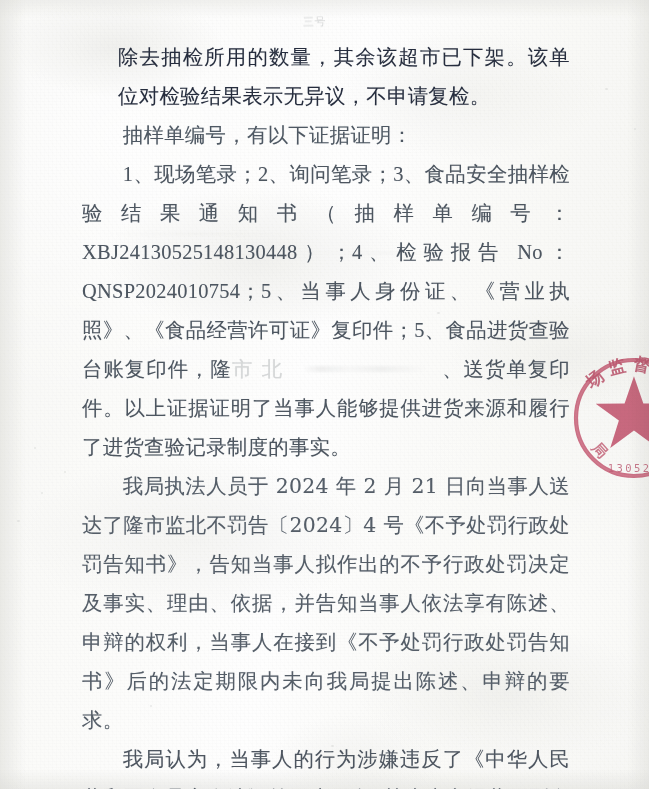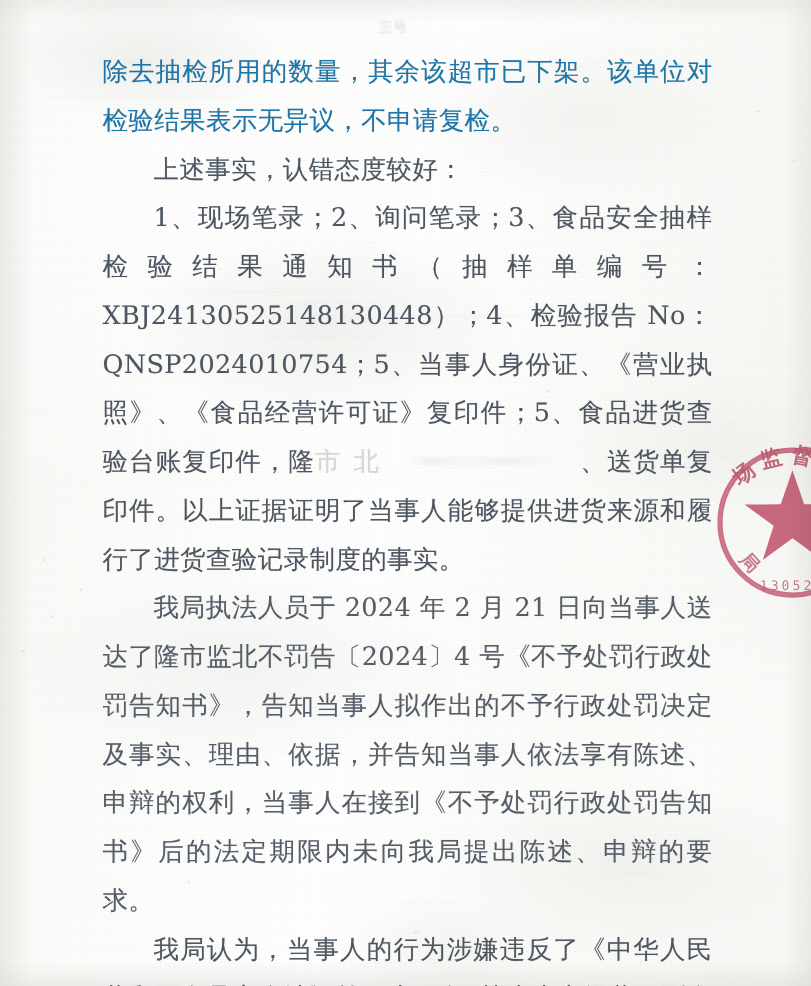--- a/index.html
+++ b/index.html
@@ -72,23 +72,23 @@
     line-height: 39px;
     letter-spacing: .30px;
     text-align: justify;
     text-justify: inter-ideograph;
     font-family: "DejaVu Serif", "Liberation Serif", serif;
     text-shadow: 0 0 .7px rgba(59,69,81,.30);
   }
   .para.indent { text-indent: 2em; }
 
   
-  .p0 { color: #0369a1; }
+  .p0 { color: #0f172a; margin-left: 36px; }
   .p1 { color: #3c4753; }
-  .p2 { color: #3a4450; }
+  .p2 { color: #3a4450; font-family: Liberation Serif, serif; }
   .p3 { color: #434d59; }
   .p4 { color: #3b4450; }
 
   
   .faded-run {
     color: #b9bcbd;
     opacity: .62;
     filter: blur(.45px);
     letter-spacing: 1.4px;
   }
@@ -200,21 +200,21 @@
   <div class="speck" style="left:150px; top:705px; width:2px; height:2px;"></div>
 
   <div class="streak" style="left:96px;  top:233px; width:200px;"></div>
   <div class="streak" style="left:300px; top:252px; width:170px;"></div>
   <div class="streak" style="left:370px; top:610px; width:150px;"></div>
 
   <div class="doc-body">
 
     <p class="para p0">除去抽检所用的数量，其余该超市已下架。该单位对检验结果表示无异议，不申请复检。</p>
 
-    <p class="para p1 indent">上述事实，认错态度较好：</p>
+    <p class="para p1 indent">抽样单编号，有以下证据证明：</p>
 
     <p class="para p2 indent"><span>1、现场笔录；2、询问笔录；3、食品安全抽样检验结果通知书（抽样单编号：XBJ24130525148130448）；4、检验报告 No：QNSP2024010754；5、当事人身份证、《营业执照》、《食品经营许可证》复印件；5、食品进货查验台账复印件，隆</span><span class="faded-run">市 北 </span><span class="dropout"></span><span>、送货单复印件。以上证据证明了当事人能够提供进货来源和履行了进货查验记录制度的事实。</span></p>
 
     <p class="para p3 indent">我局执法人员于 2024 年 2 月 21 日向当事人送达了隆市监北不罚告〔2024〕4 号《不予处罚行政处罚告知书》，告知当事人拟作出的不予行政处罚决定及事实、理由、依据，并告知当事人依法享有陈述、申辩的权利，当事人在接到《不予处罚行政处罚告知书》后的法定期限内未向我局提出陈述、申辩的要求。</p>
 
     <p class="para p4 indent">我局认为，当事人的行为涉嫌违反了《中华人民共和国食品安全法》第三十四条“禁止生产经营下列食品、食品添加剂、食品相关产品……（十三）其他不符合法律、法规或者食品安全标准的食品、食品添加剂、食品相关产品；……”之规定。本着行政处罚应遵循公平、公正、合理的原则及处罚与教育相结合的目的，调查人员根据所掌握的证据，从当事人违法行为的事实、情节、性质、社会危害程度、主观意识及配合行政机关查处违法行为等方面进行综合衡量后认为，调查过程中当事人积极配合工作，认错态度较好，违法</p>
 
   </div>
 
   <div class="seal">

